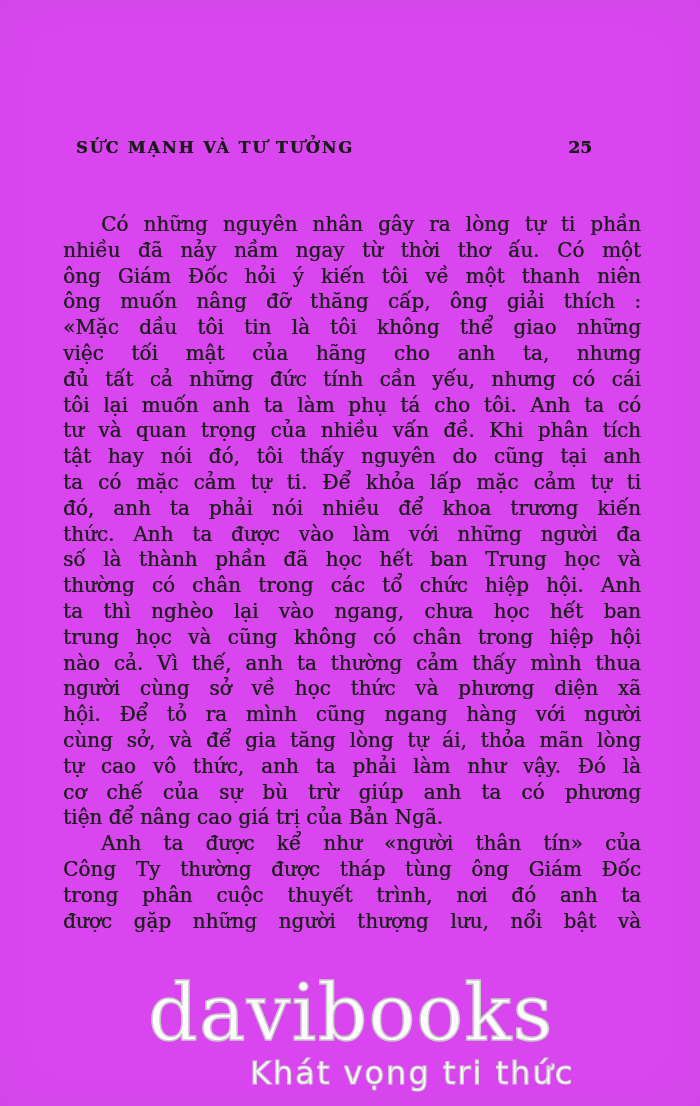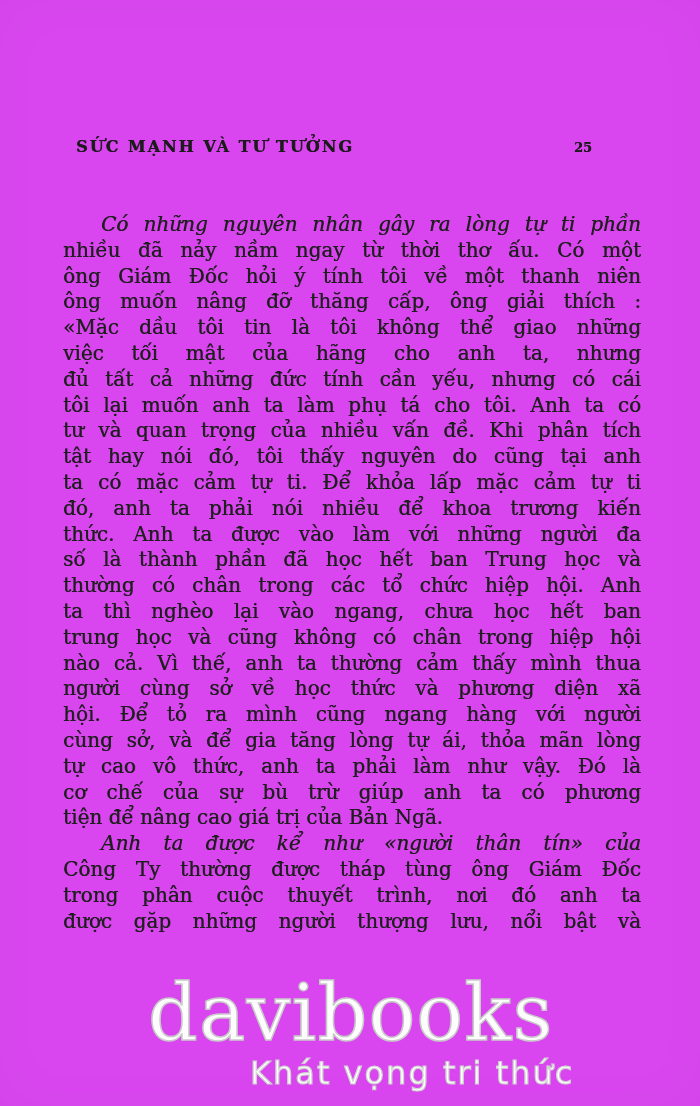--- a/index.html
+++ b/index.html
@@ -28,21 +28,21 @@
     color: #1b1b1b;
   }
   .running-title {
     font-size: 16px;
     font-weight: bold;
     letter-spacing: 2px;
     white-space: nowrap;
     text-shadow: 0.4px 0 0 rgba(27,27,27,0.85);
   }
   .page-number {
-    font-size: 13px;
+    font-size: 17px;
     font-weight: bold;
     text-shadow: 0.4px 0 0 rgba(27,27,27,0.85);
   }
   
   .text-block {
     position: absolute;
     left: 63px;
     top: 212px;
     width: 578px;
     color: #1e1e1e;
@@ -52,21 +52,20 @@
     height: 25.8px;
     line-height: 25.8px;
     text-align: justify;
     text-align-last: justify;
     overflow: hidden;
     white-space: normal;
     text-shadow: 0.45px 0 0 rgba(30,30,30,0.8);
   }
   .text-block .line.indent {
     text-indent: 38px;
-    font-style: italic;
   }
   .text-block .line.no-just {
     text-align: left;
     text-align-last: left;
   }
   
   .watermark-logo {
     position: absolute;
     left: 148px;
     top: 968px;
@@ -96,21 +95,21 @@
 
   <div class="page-header">
     <span class="running-title">SỨC MẠNH VÀ TƯ TƯỞNG</span>
     <span class="page-number">25</span>
   </div>
 
   <div class="text-block">
 
   <div class="line indent">Có những nguyên nhân gây ra lòng tự ti phần</div>
       <div class="line">nhiều đã nảy nầm ngay từ thời thơ ấu. Có một</div>
-      <div class="line">ông Giám Đốc hỏi ý tính tôi về một thanh niên</div>
+      <div class="line">ông Giám Đốc hỏi ý kiến tôi về một thanh niên</div>
       <div class="line">ông muốn nâng đỡ thăng cấp, ông giải thích :</div>
       <div class="line">«Mặc dầu tôi tin là tôi không thể giao những</div>
       <div class="line">việc tối mật của hãng cho anh ta, nhưng</div>
       <div class="line">đủ tất cả những đức tính cần yếu, nhưng có cái</div>
       <div class="line">tôi lại muốn anh ta làm phụ tá cho tôi. Anh ta có</div>
       <div class="line">tư và quan trọng của nhiều vấn đề. Khi phân tích</div>
       <div class="line">tật hay nói đó, tôi thấy nguyên do cũng tại anh</div>
       <div class="line">ta có mặc cảm tự ti. Để khỏa lấp mặc cảm tự ti</div>
       <div class="line">đó, anh ta phải nói nhiều để khoa trương kiến</div>
       <div class="line">thức. Anh ta được vào làm với những người đa</div>

